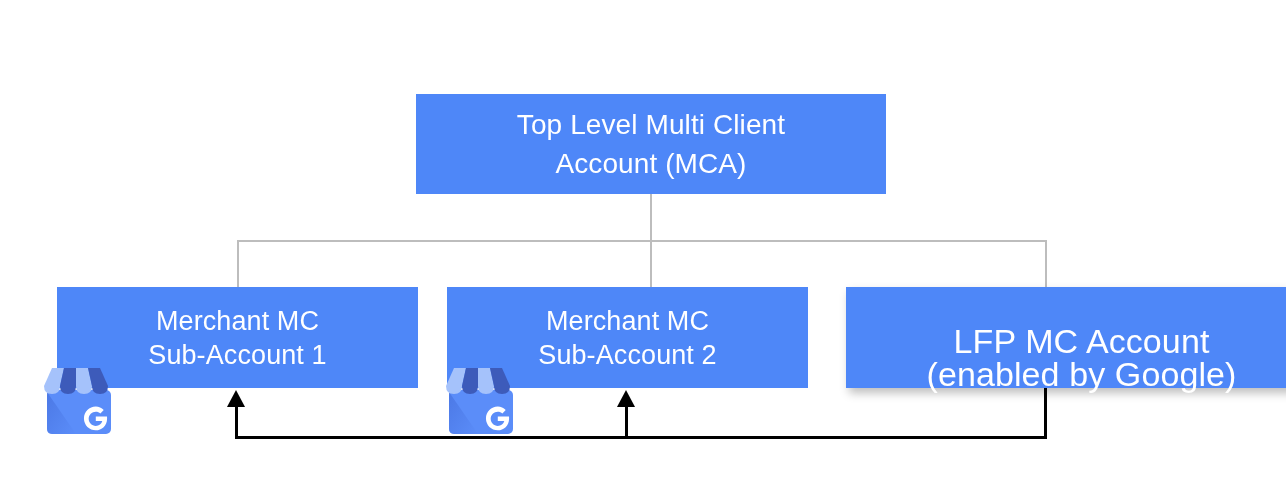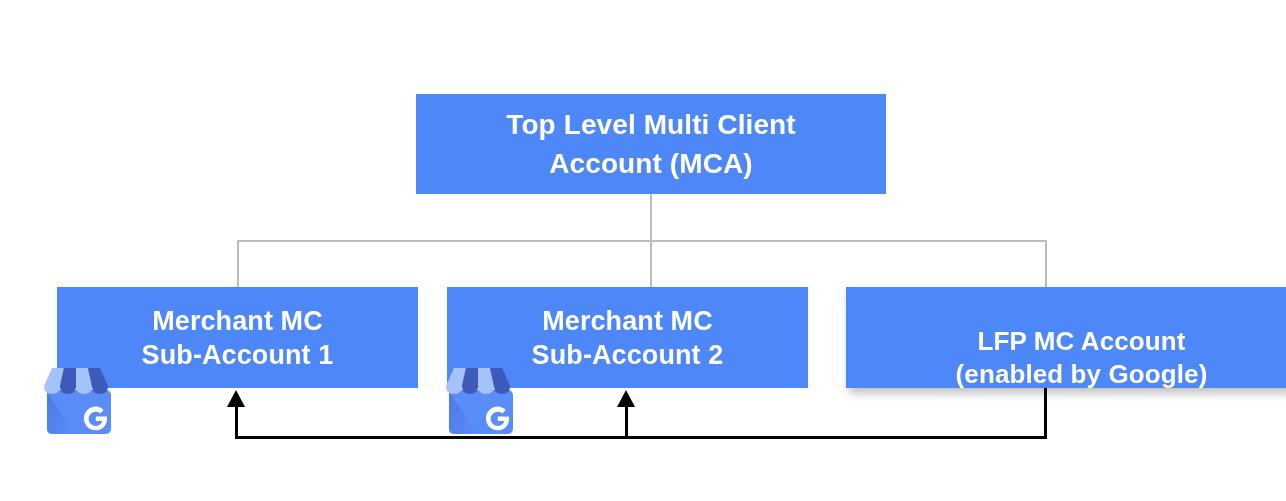--- a/index.html
+++ b/index.html
@@ -26,41 +26,41 @@
     display: flex;
     align-items: center;
     justify-content: center;
     text-align: center;
     box-sizing: border-box;
     z-index: 5;
   }
   .node .label {
     font-size: 27px;
     line-height: 34px;
-    font-weight: 700;
+    font-weight: 400;
     letter-spacing: 0.1px;
     white-space: pre-line;
     padding: 0 10px;
     text-align: center;
   }
   #node-mca {
     left: 416px; top: 94px; width: 470px; height: 100px;
   }
   #node-mca .label { font-size: 28px; line-height: 39px; }
   #node-sub1 {
     left: 57px; top: 287px; width: 361px; height: 101px;
   }
   #node-sub2 {
     left: 447px; top: 287px; width: 361px; height: 101px;
   }
   #node-lfp {
     left: 846px; top: 287px; width: 471px; height: 101px;
     box-shadow: 3px 5px 9px rgba(0,0,0,0.26);
   }
-  #node-lfp .label { font-size: 26px; line-height: 33px; margin-top: 40px; }
+  #node-lfp .label { font-size: 34px; line-height: 33px; margin-top: 40px; }
 
   
   .gline {
     position: absolute;
     background: #bdbdbd;
     z-index: 2;
   }
   #trunk      { left: 650px; top: 194px; width: 2px;  height: 48px; }
   #crossbar   { left: 237px; top: 240px; width: 810px; height: 2px; }
   #drop-left  { left: 237px; top: 240px; width: 2px;  height: 48px; }

